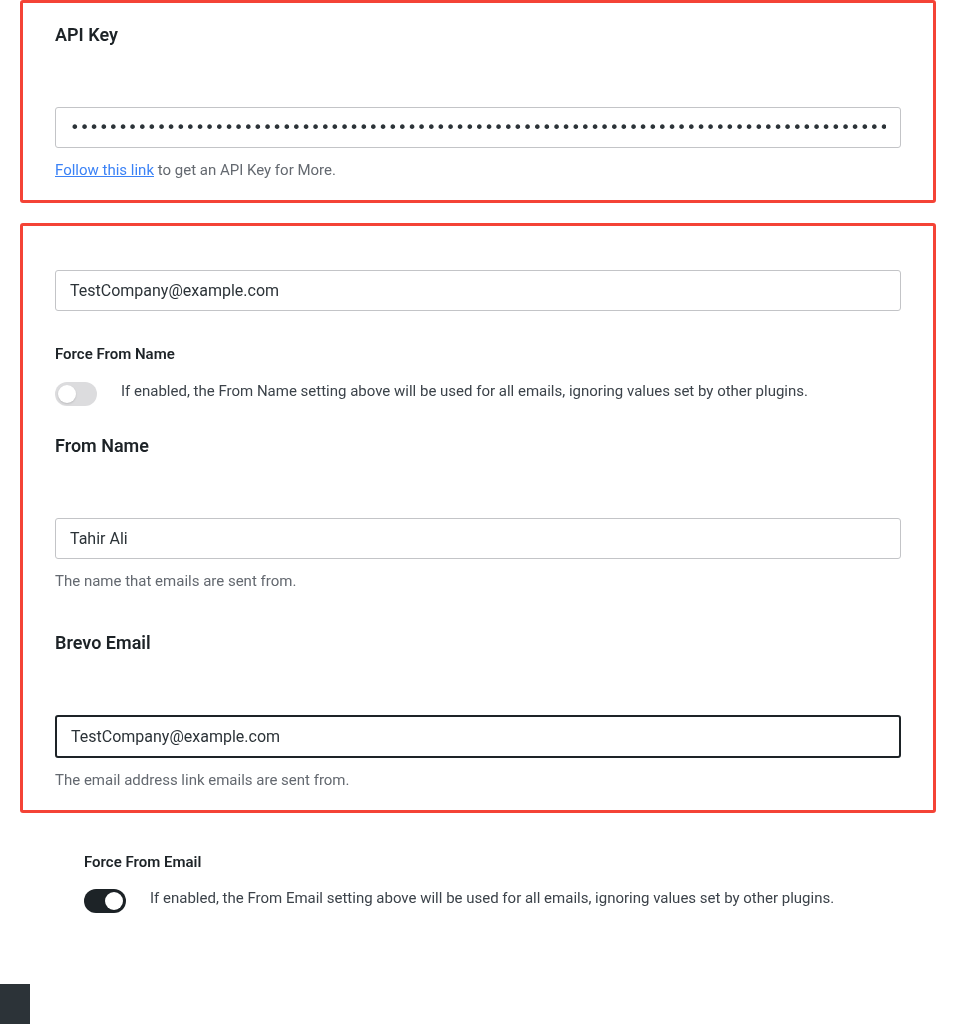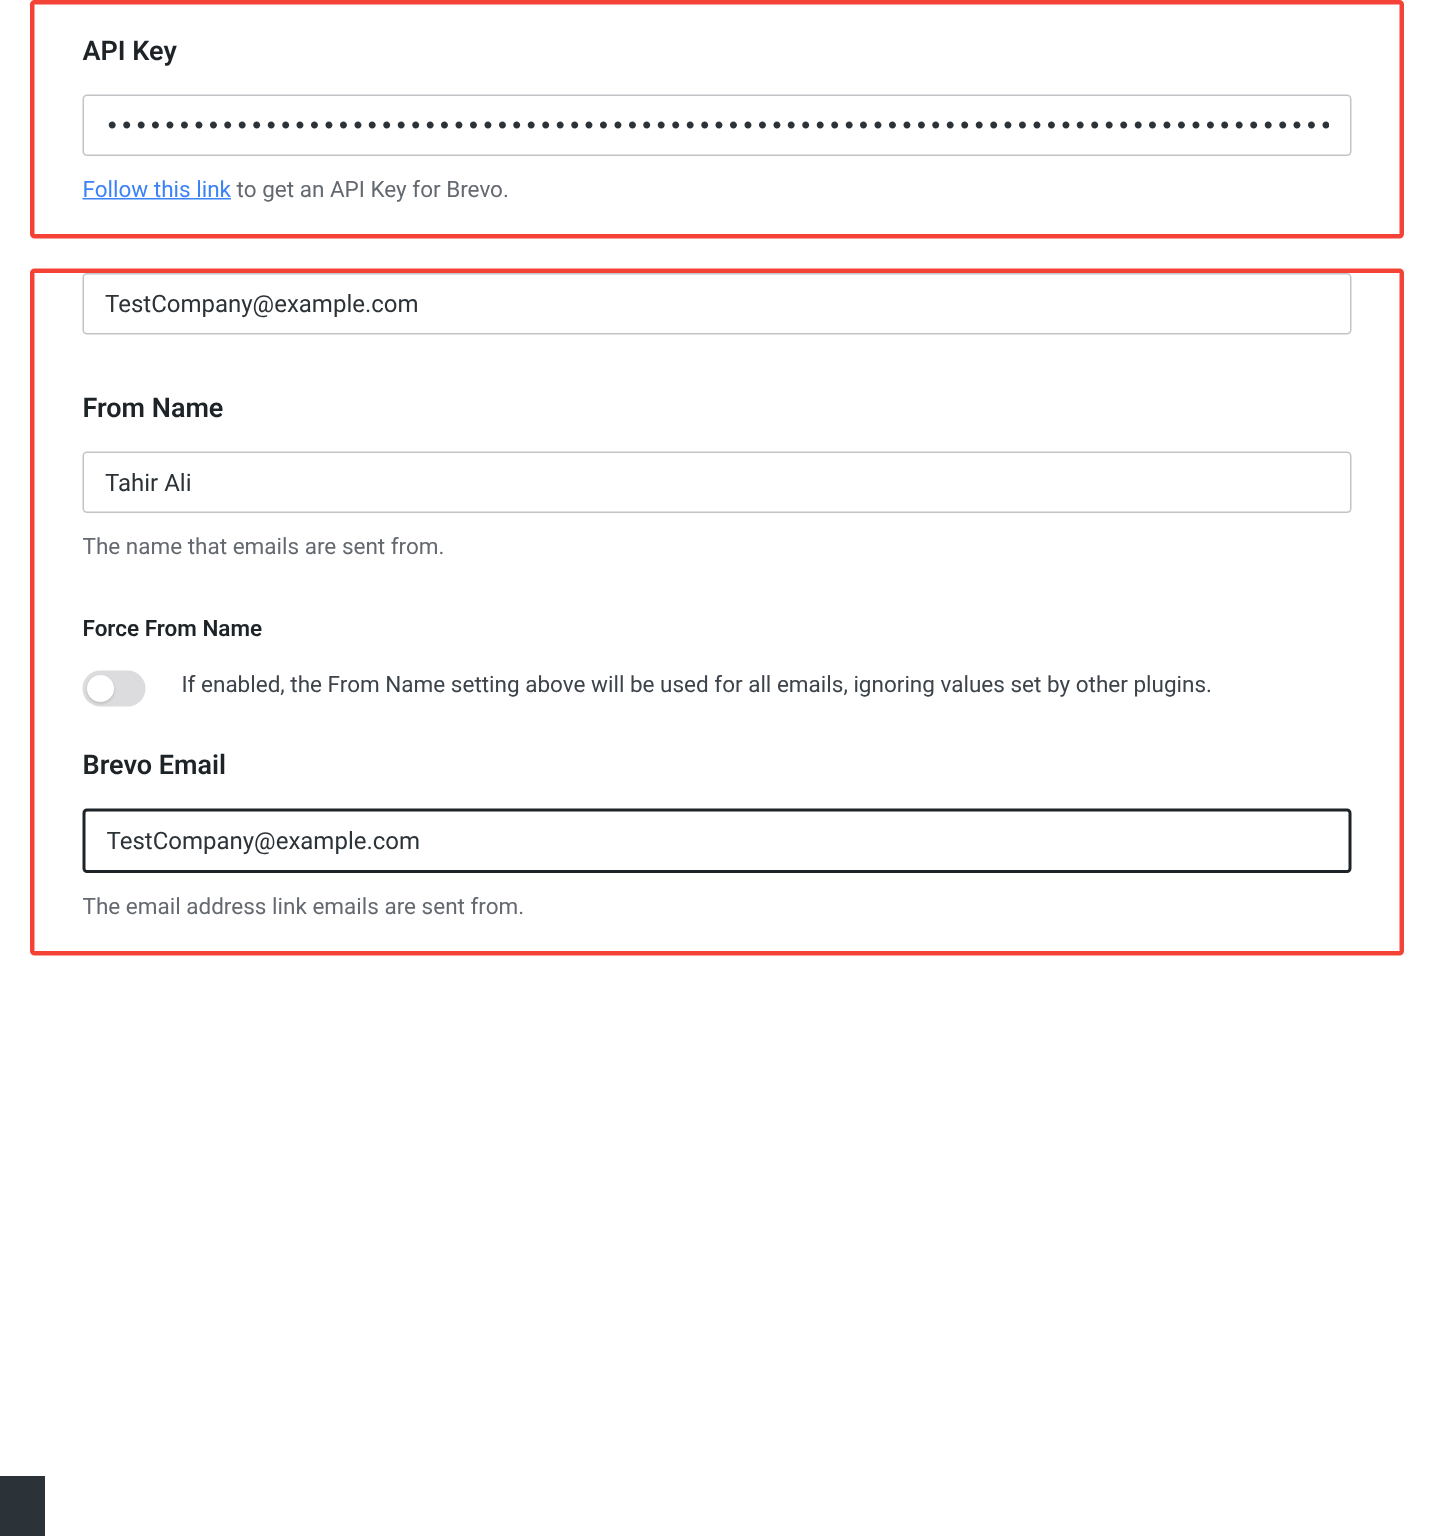--- a/index.html
+++ b/index.html
@@ -40,20 +40,21 @@
     }
     .text-input {
       width: 100%;
       padding: 10px 14px;
       font-size: 16px;
       border: 1px solid #c3c4c7;
       border-radius: 3px;
       color: #2c3338;
       background: #ffffff;
       font-family: inherit;
+      margin-top: 44px;
     }
     .text-input.focused {
       border: 2px solid #1d2327;
     }
     .password-dots {
       font-size: 16px;
       letter-spacing: 0px;
       font-family: monospace;
     }
     .help-text {
@@ -136,53 +137,64 @@
 </head>
 <body>
 
 <div class="container">
 
   <div class="highlight-box">
     <div class="section first-section">
       <label class="field-label">API Key</label>
       <input type="password" class="text-input password-dots" value="••••••••••••••••••••••••••••••••••••••••••••••••••••••••••••••••••••••••••••••••••••••••" style="">
       <p class="help-text">
-        <a href="#" class="help-link">Follow this link</a><span> to get an API Key for Brevo.</span>
+        <a href="#" class="help-link">Follow this link</a><span> to get an API Key for More.</span>
       </p>
     </div>
   </div>
 
   <div class="highlight-box">
 
     <div class="section">
       <input type="text" class="text-input" value="TestCompany@example.com" style="">
-    </div>
-
-    <div class="section">
-      <label class="field-label">From Name</label>
-      <input type="text" class="text-input" value="Tahir Ali" style="">
-      <p class="help-text">The name that emails are sent from.</p>
     </div>
 
     <div class="section sub-section">
       <label class="sub-label">Force From Name</label>
       <div class="toggle-row">
         <div class="toggle-switch">
           <span class="toggle-track">
               <span class="toggle-knob"></span>
             </span>
         </div>
         <div class="toggle-desc">If enabled, the From Name setting above will be used for all emails, ignoring values set by other plugins.</div>
       </div>
     </div>
 
     <div class="section">
+      <label class="field-label">From Name</label>
+      <input type="text" class="text-input" value="Tahir Ali" style="">
+      <p class="help-text">The name that emails are sent from.</p>
+    </div>
+
+    <div class="section">
       <label class="field-label">Brevo Email</label>
       <input type="text" class="text-input focused" value="TestCompany@example.com" style="">
       <p class="help-text">The email address link emails are sent from.</p>
     </div>
 
   </div>
 
+  <div class="outside-section">
+    <label class="sub-label">Force From Email</label>
+    <div class="toggle-row">
+      <div class="toggle-switch">
+        <span class="toggle-track on">
+            <span class="toggle-knob"></span>
+          </span>
+      </div>
+      <div class="toggle-desc">If enabled, the From Email setting above will be used for all emails, ignoring values set by other plugins.</div>
+    </div>
+  </div>
 
 </div>
 
 <div class="corner-tab"></div>
 
 </body></html>

